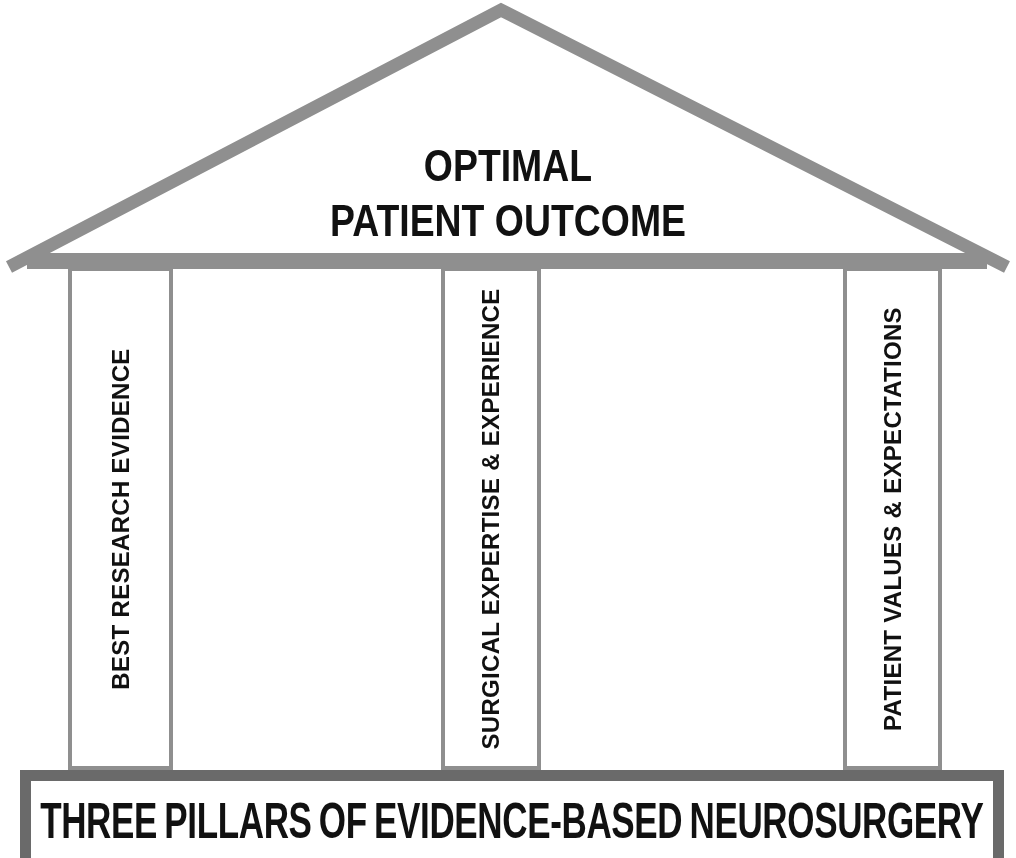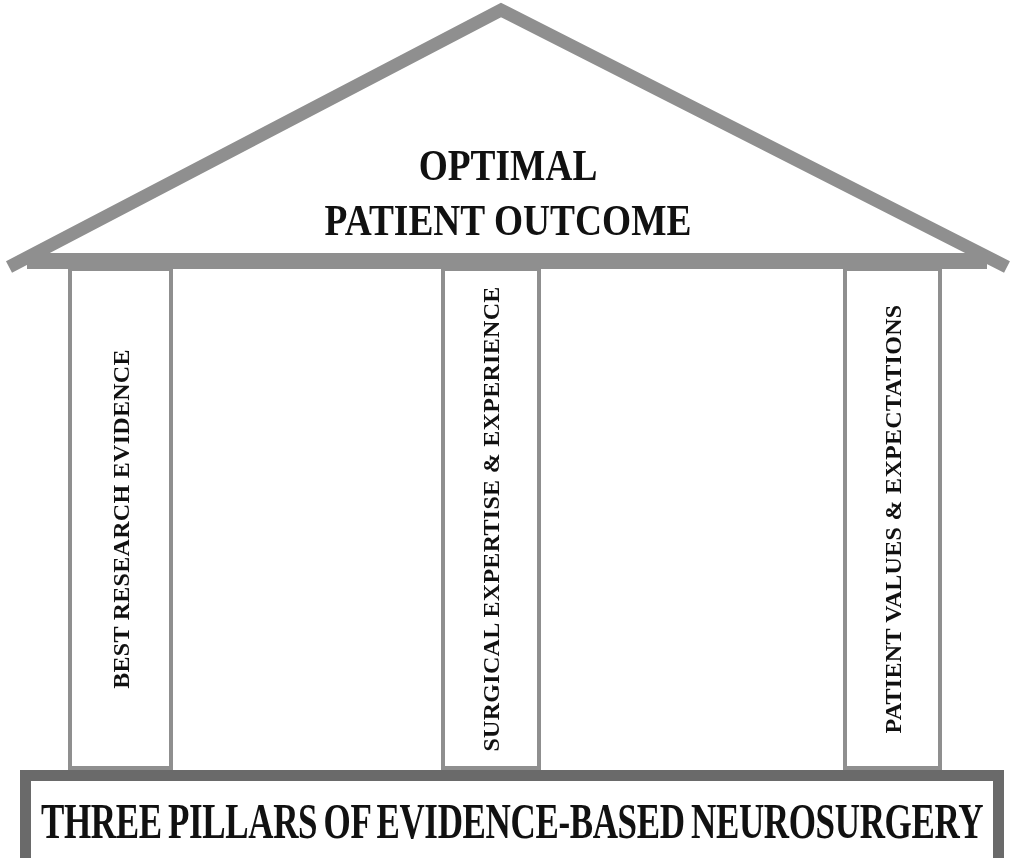--- a/index.html
+++ b/index.html
@@ -9,21 +9,21 @@
     --bg: #ffffff;
   }
   * { margin: 0; padding: 0; box-sizing: border-box; }
   html, body { background: var(--bg); }
   .stage {
     position: relative;
     width: 1016px;
     height: 858px;
     background: var(--bg);
     overflow: hidden;
-    font-family: Liberation Serif, serif;
+    font-family: Liberation Sans, sans-serif;
     color: var(--ink);
   }
   .roof-svg {
     position: absolute;
     left: 0; top: 0;
     width: 1016px; height: 858px;
   }
   .roof-svg .slope { fill: none; stroke: var(--structure); stroke-width: 13; }
   .roof-svg .beam  { fill: var(--structure); }
 

